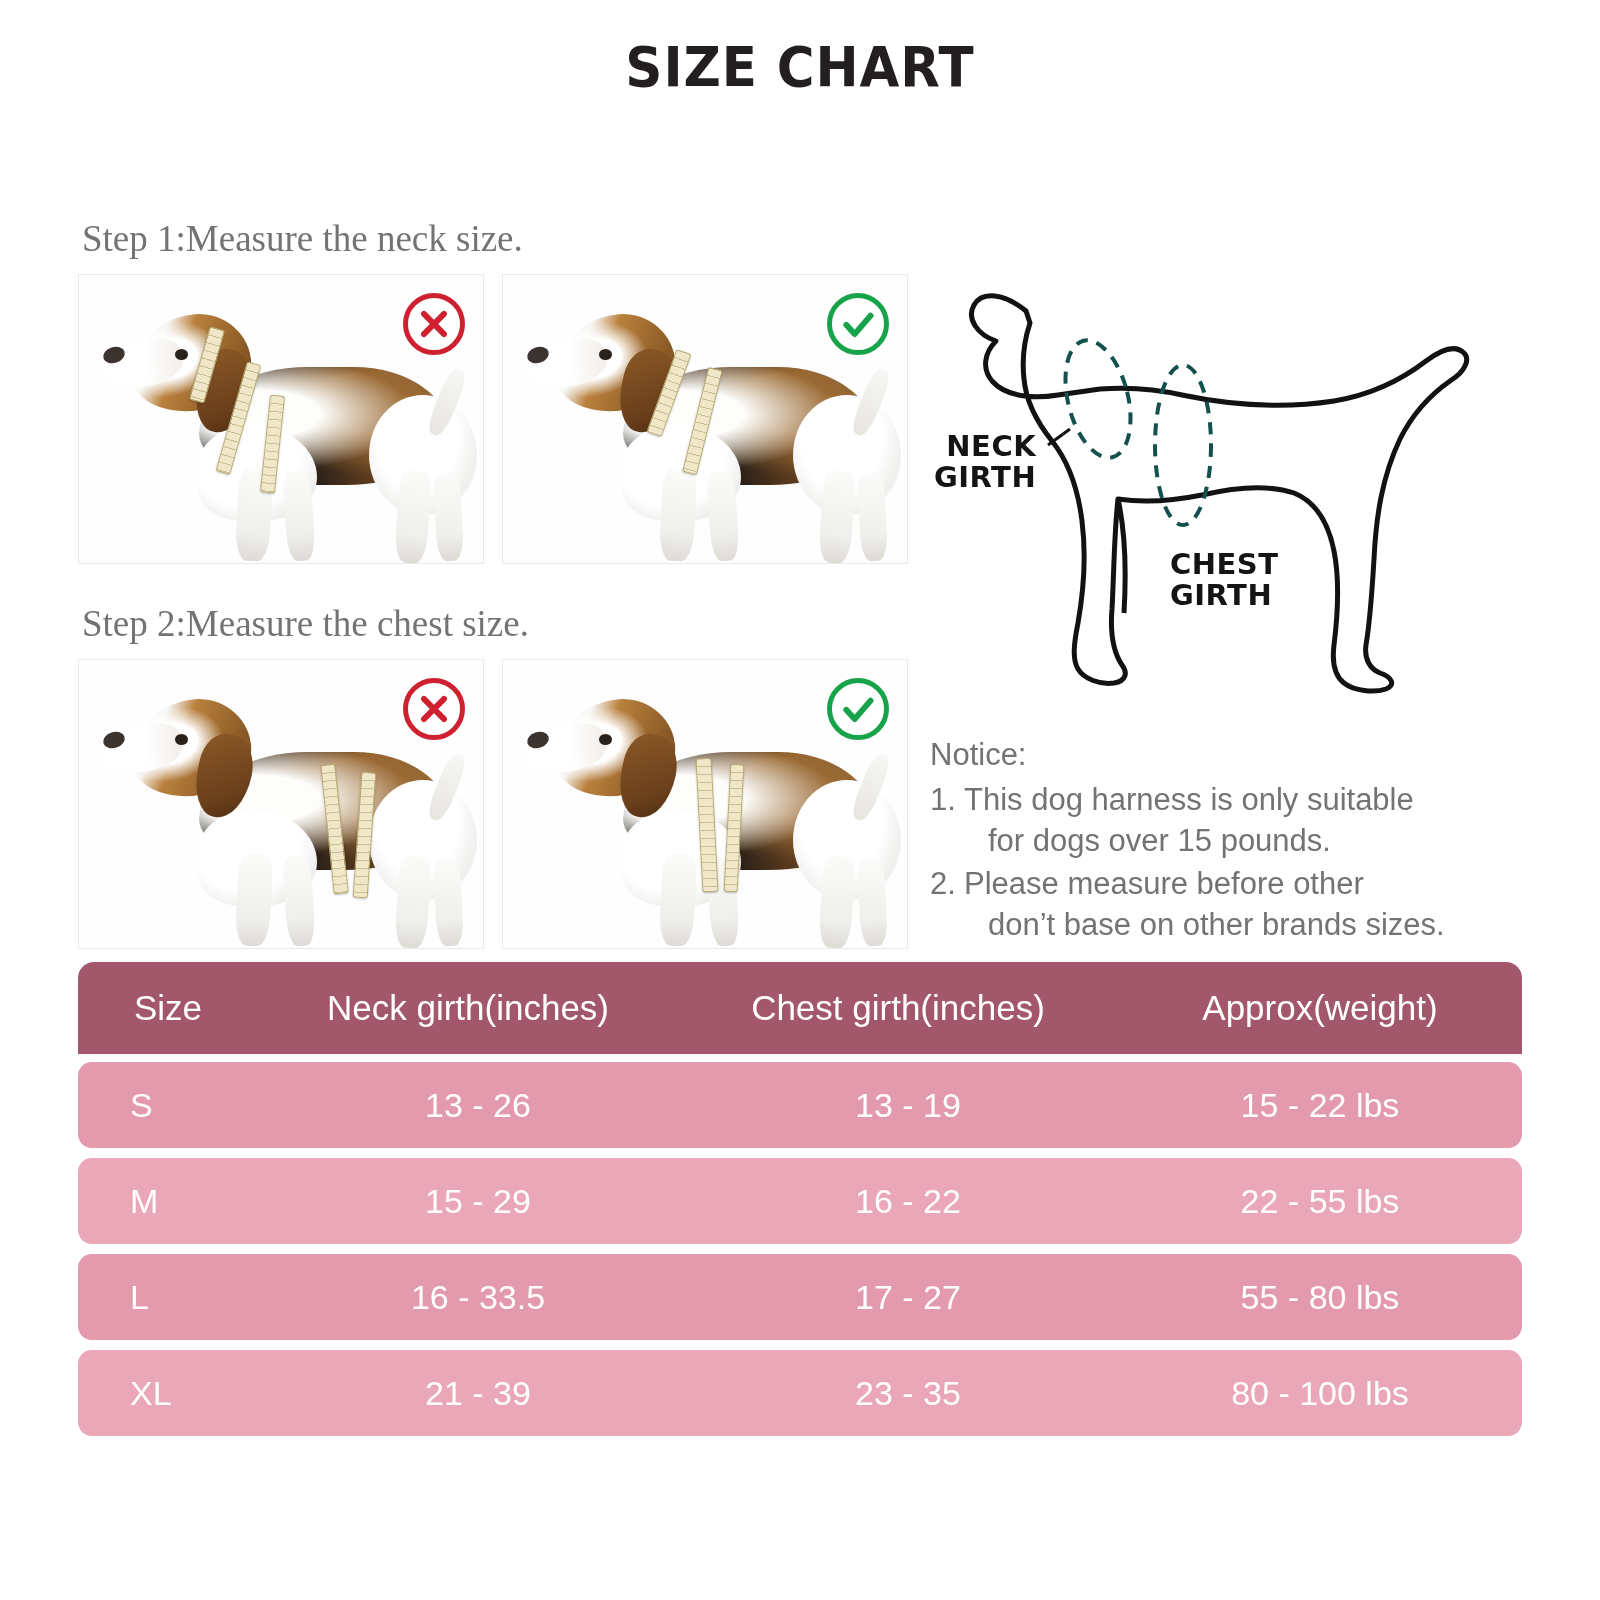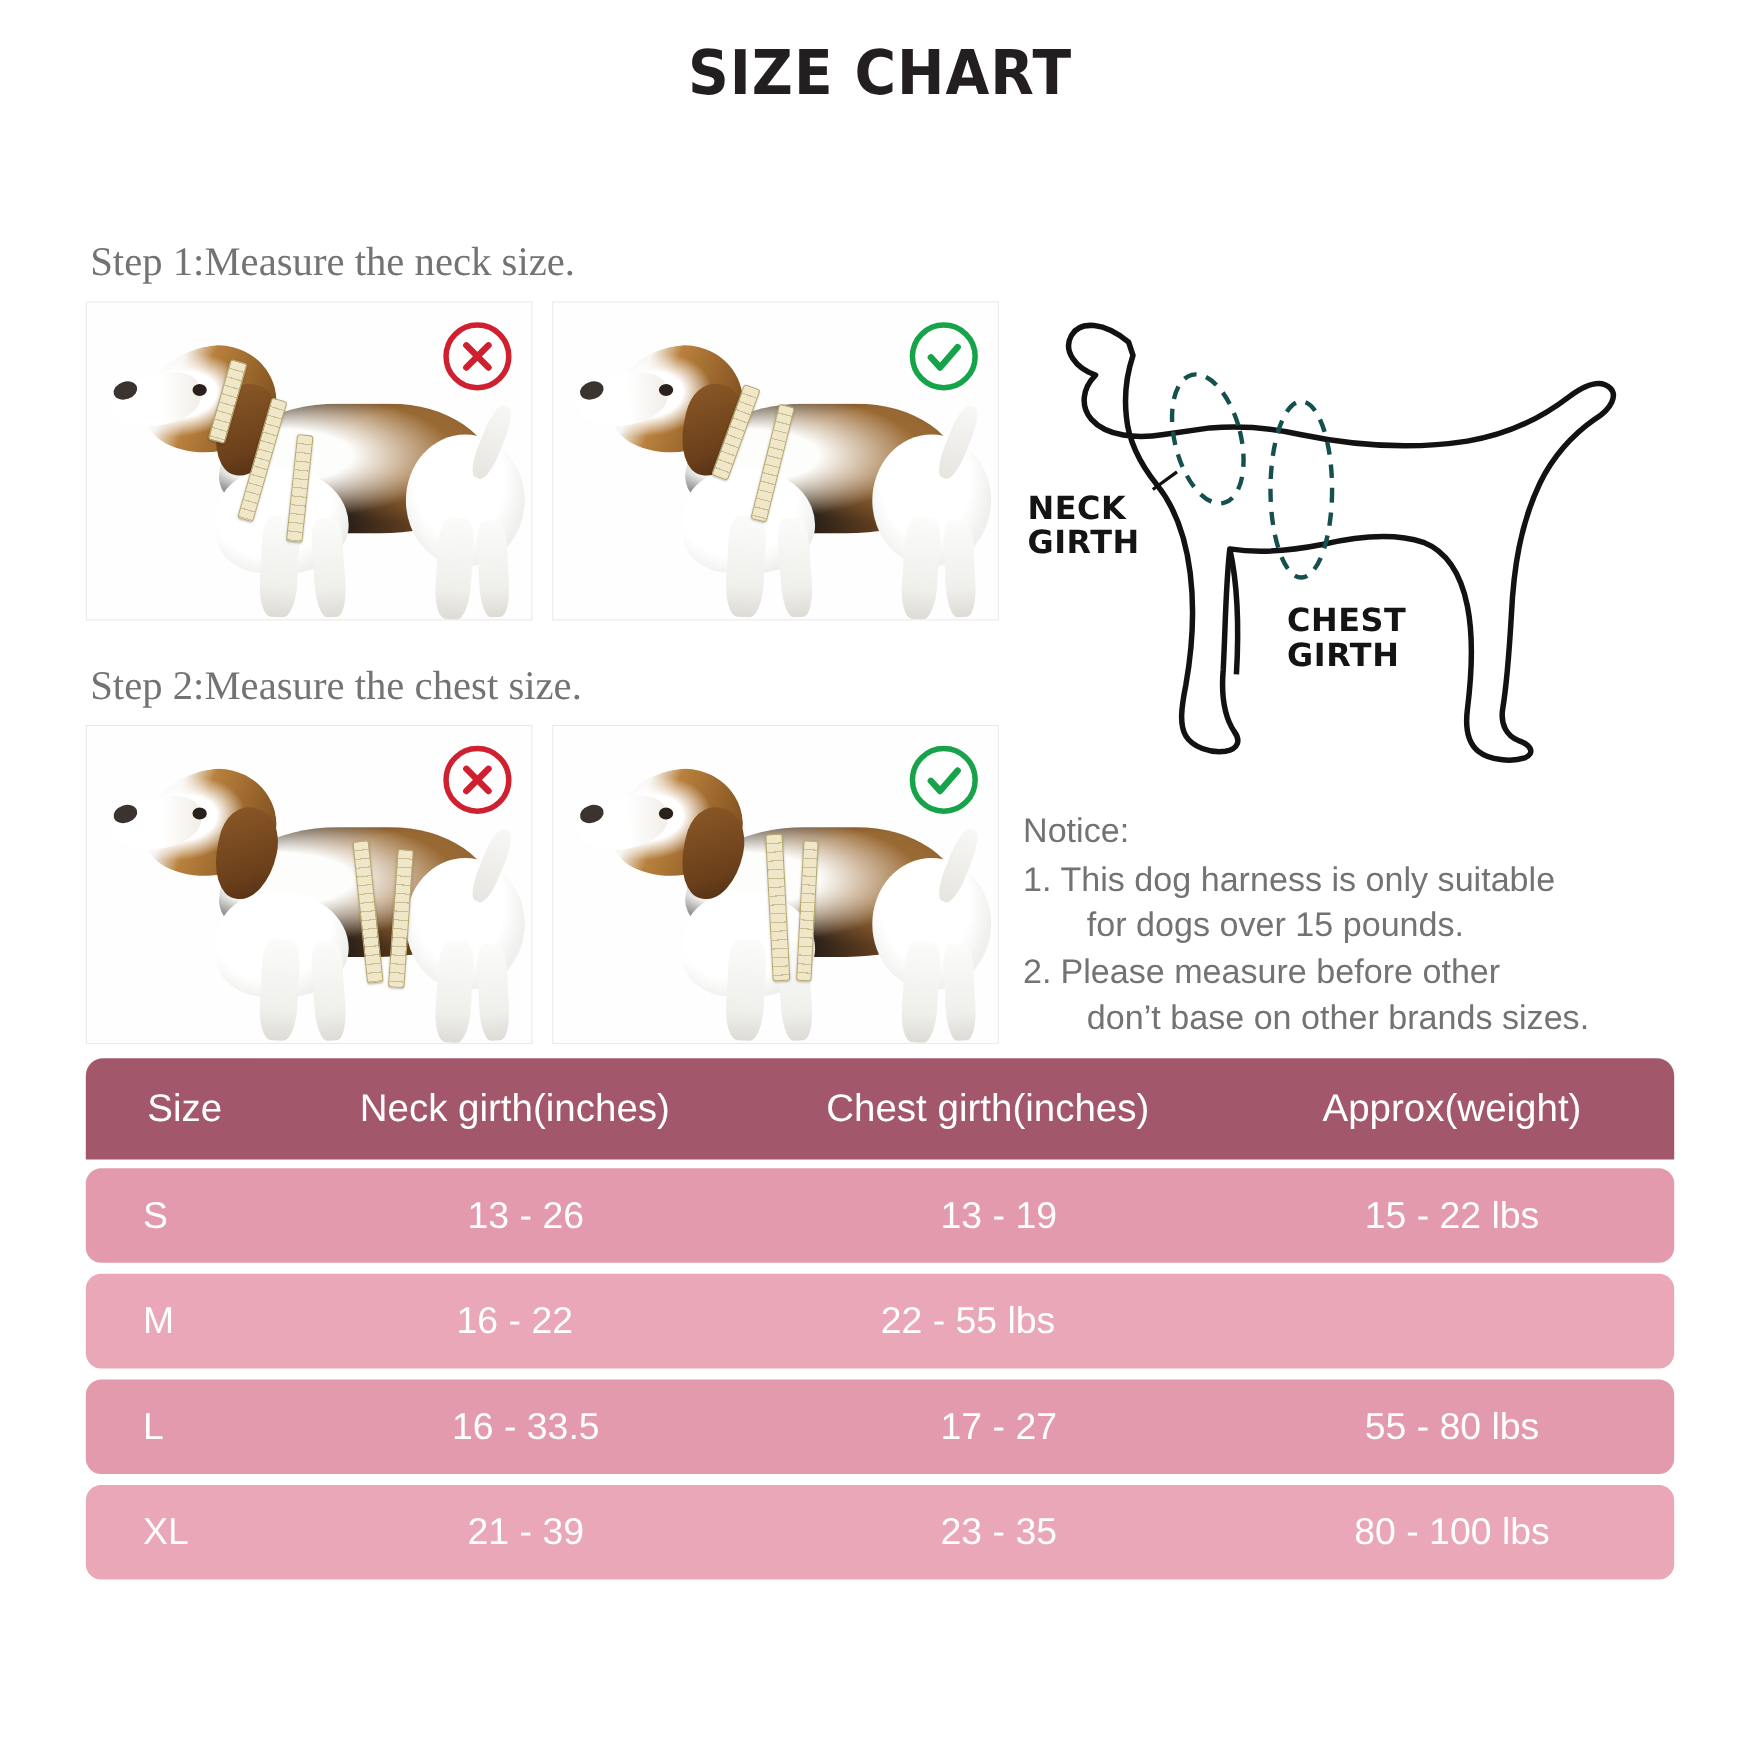--- a/index.html
+++ b/index.html
@@ -215,21 +215,21 @@
   .outline-wrap svg { display: block; }
   .lbl {
     position: absolute;
     font-family: "DejaVu Sans", sans-serif;
     font-weight: bold;
     font-size: 29px;
     line-height: 1.08;
     color: #141414;
     letter-spacing: 0.5px;
   }
-  .lbl-neck { left: 4px; top: 198px; text-align: left; }
+  .lbl-neck { left: 4px; top: 182px; text-align: right; }
   .lbl-chest { left: 240px; top: 300px; text-align: left; }
 
   
   .notice {
     margin-top: 16px;
     font-size: 31px;
     line-height: 1.32;
     color: #737373;
   }
   .notice .n-title { margin-bottom: 4px; }
@@ -492,20 +492,21 @@
 
   <div class="row body">
     <div class="c c1">S</div>
     <div class="c c2">13 - 26</div>
     <div class="c c3">13 - 19</div>
     <div class="c c4">15 - 22 lbs</div>
   </div>
 
   <div class="row body alt">
     <div class="c c1">M</div>
+    <div class="c c2">15 - 29</div>
     <div class="c c3">16 - 22</div>
     <div class="c c4">22 - 55 lbs</div>
   </div>
 
   <div class="row body">
     <div class="c c1">L</div>
     <div class="c c2">16 - 33.5</div>
     <div class="c c3">17 - 27</div>
     <div class="c c4">55 - 80 lbs</div>
   </div>

